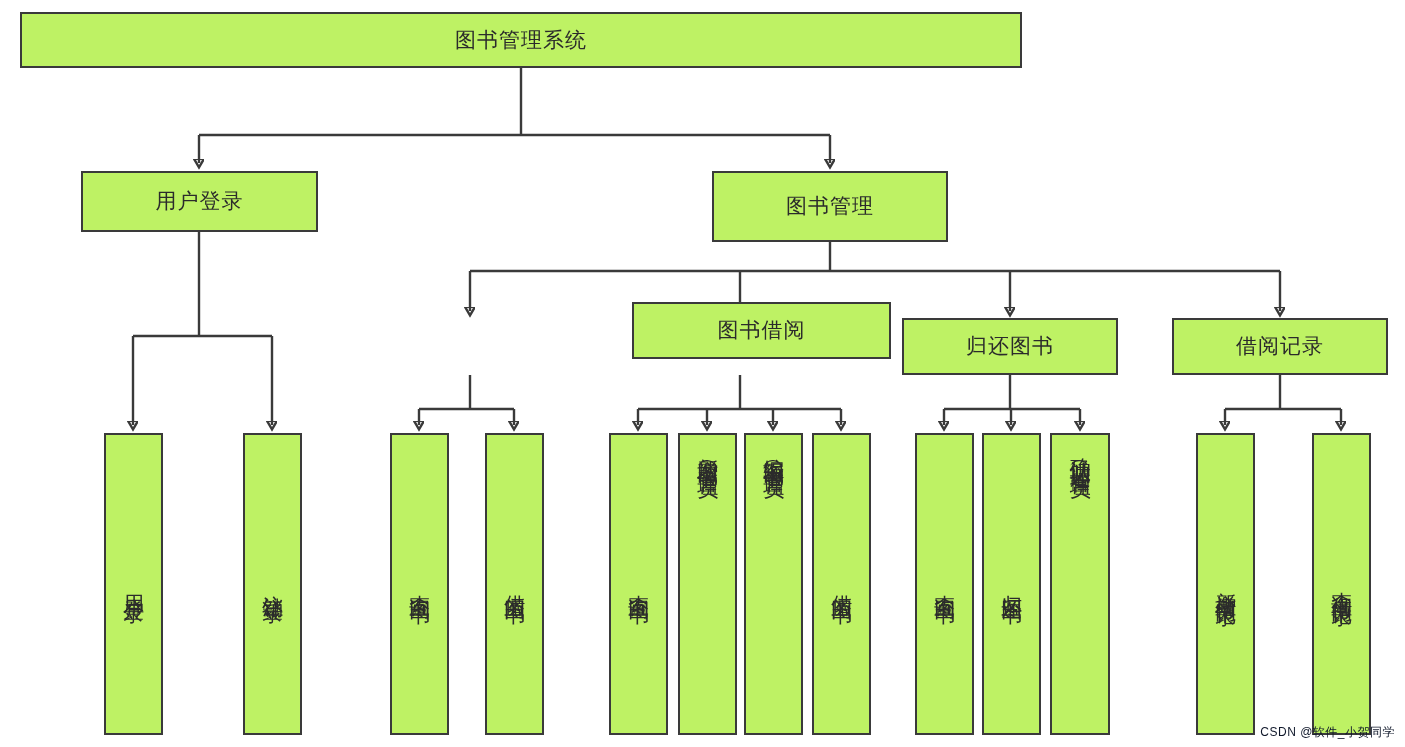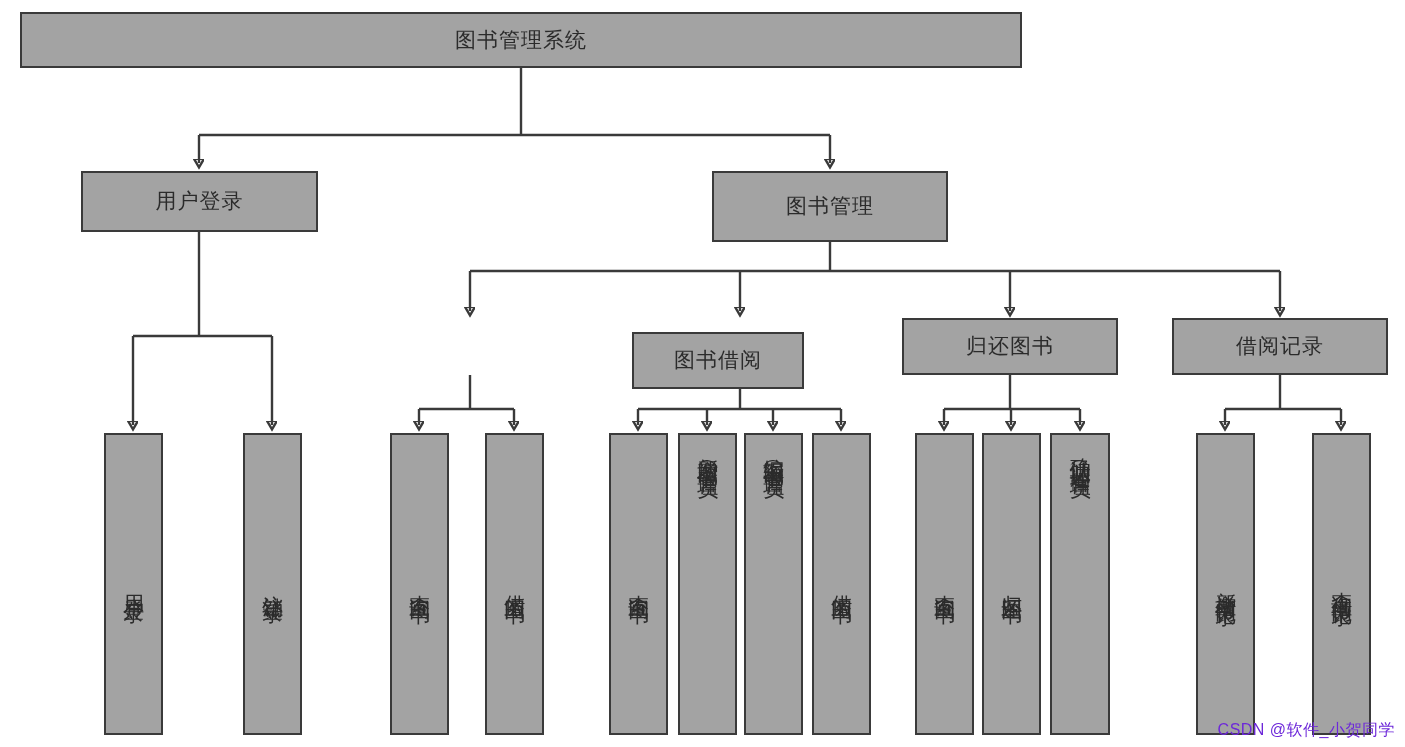--- a/index.html
+++ b/index.html
@@ -5,21 +5,21 @@
   html,body{margin:0;padding:0;background:#ffffff;}
   body{
     font-family:"Liberation Sans","DejaVu Sans",sans-serif;
     width:1405px;height:747px;overflow:hidden;position:relative;
   }
   #diagram{position:absolute;inset:0;width:1405px;height:747px;}
 
   .node{
     position:absolute;
     box-sizing:border-box;
-    background:#a3a3a3;
+    background:#bef264;
     border:2px solid #3a3a3a;
     display:flex;
     align-items:center;
     justify-content:center;
     color:#2b2b2b;
   }
   .node .label{
     font-size:21px;
     line-height:1.05;
     letter-spacing:1px;
@@ -40,22 +40,22 @@
     line-height:1.25;
     letter-spacing:3px;
     white-space:nowrap;
   }
   .node.vertical.centered{align-items:center;padding-top:0;}
 
   .watermark{
     position:absolute;
     right:10px;
     bottom:6px;
-    font-size:16px;
-    color:#6d28d9;
+    font-size:12px;
+    color:#0f172a;
     white-space:nowrap;
     letter-spacing:0.5px;
     pointer-events:none;
   }
   svg.links{position:absolute;left:0;top:0;width:1405px;height:747px;}
   svg.links path, svg.links line{stroke:#3a3a3a;stroke-width:2.4;fill:none;}
 </style>
 </head>
 <body>
 
@@ -113,21 +113,21 @@
     <span class="label">图书管理系统</span>
   </div>
 
   <div class="node horizontal" style="left:81px;top:171px;width:237px;height:61px;">
     <span class="label">用户登录</span>
   </div>
   <div class="node horizontal" style="left:712px;top:171px;width:236px;height:71px;">
     <span class="label">图书管理</span>
   </div>
 
-  <div class="node horizontal" style="left:632px;top:332px;width:172px;height:57px;">
+  <div class="node horizontal" style="left:632px;top:302px;width:259px;height:57px;">
     <span class="label">图书借阅</span>
   </div>
   <div class="node horizontal" style="left:902px;top:318px;width:216px;height:57px;">
     <span class="label">归还图书</span>
   </div>
   <div class="node horizontal" style="left:1172px;top:318px;width:216px;height:57px;">
     <span class="label">借阅记录</span>
   </div>
 
   <div class="node vertical centered" style="left:104px;top:433px;width:59px;height:302px;">

